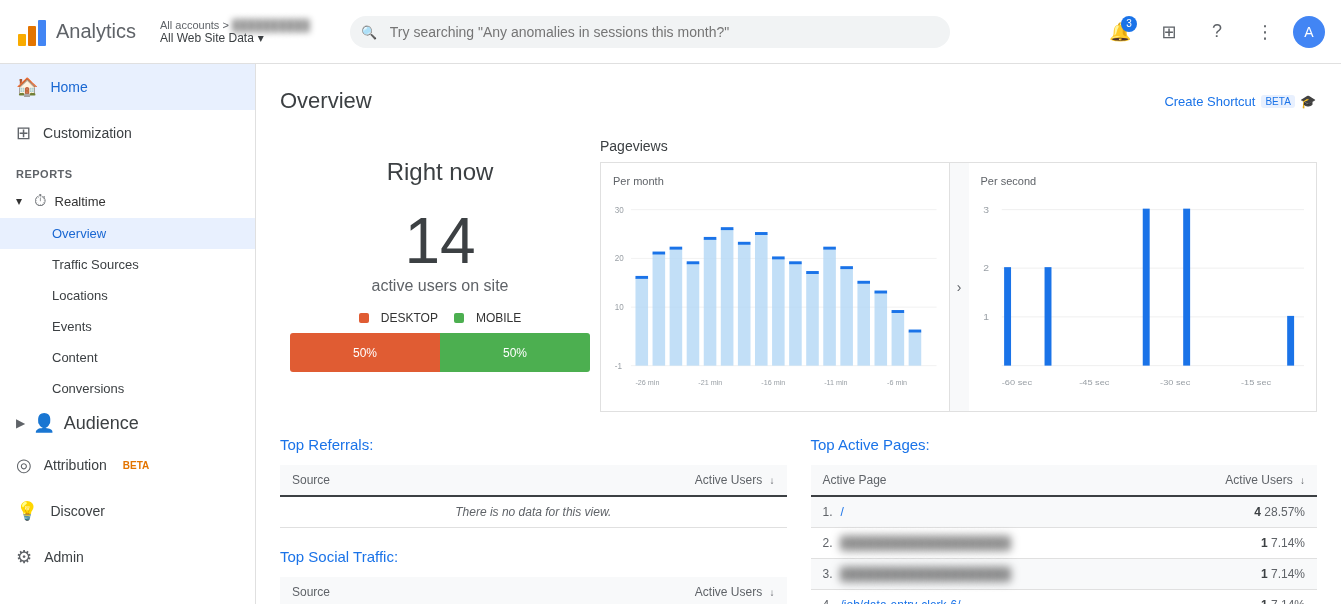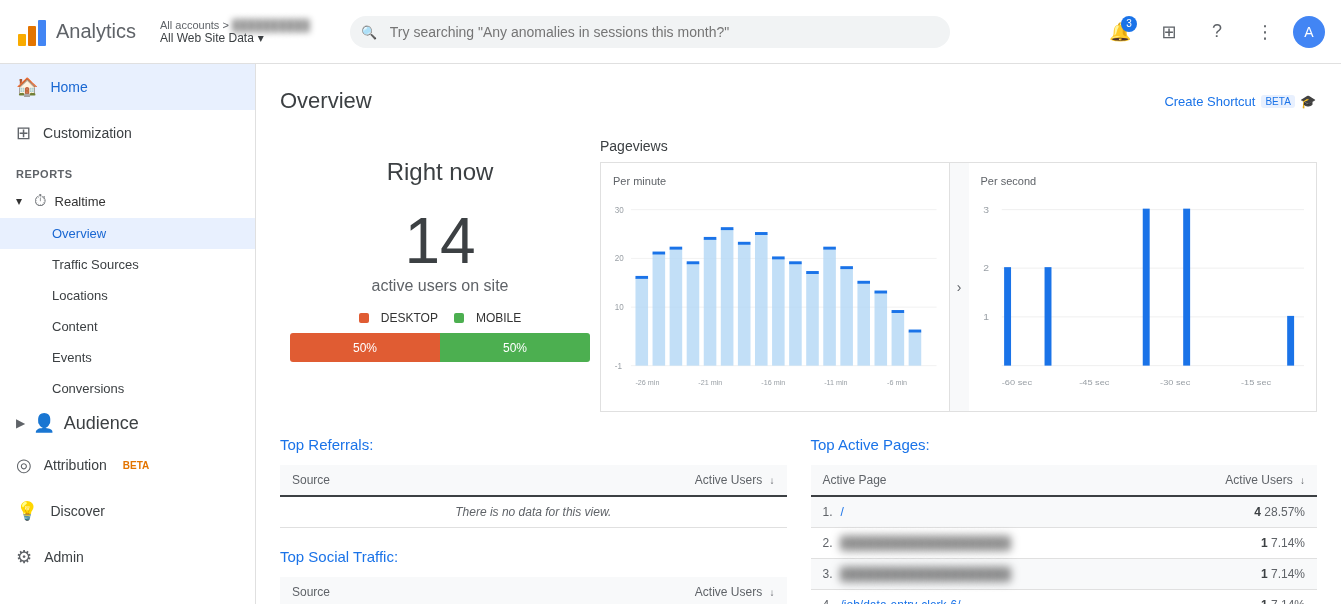--- a/index.html
+++ b/index.html
@@ -49,21 +49,21 @@
     .page-title { font-size: 22px; font-weight: 400; color: #3c4043; }
     .create-shortcut { display: flex; align-items: center; gap: 6px; font-size: 13px; color: #1a73e8; cursor: pointer; }
     .create-shortcut .beta-tag { font-size: 10px; background: #e8f0fe; color: #1a73e8; padding: 1px 4px; border-radius: 3px; }
     .right-now-box { display: flex; flex-direction: column; align-items: center; padding: 20px; }
     .right-now-label { font-size: 24px; color: #3c4043; font-weight: 300; margin-bottom: 23px; }
     .active-count { font-size: 64px; color: #3c4043; font-weight: 300; line-height: 1; }
     .active-label { font-size: 16px; color: #5f6368; margin-top: 4px; }
     .device-legend { display: flex; gap: 16px; margin-top: 16px; font-size: 12px; }
     .legend-item { display: flex; align-items: center; gap: 12px; }
     .legend-dot { width: 10px; height: 10px; border-radius: 2px; }
-    .device-bar { width: 300px; height: 29px; display: flex; margin-top: 8px; border-radius: 3px; overflow: hidden; }
+    .device-bar { width: 300px; height: 39px; display: flex; margin-top: 8px; border-radius: 3px; overflow: hidden; }
     .desktop-bar { background: #e05c33; flex: 1; display: flex; align-items: center; justify-content: center; color: #fff; font-size: 12px; font-weight: 500; }
     .mobile-bar { background: #4caf50; flex: 1; display: flex; align-items: center; justify-content: center; color: #fff; font-size: 12px; font-weight: 500; }
 
     .pageviews-section { padding: 0; }
     .pageviews-title { font-size: 14px; color: #3c4043; font-weight: 500; margin-bottom: 8px; }
     .charts-row { display: flex; gap: 0; height: 250px; border: 1px solid #e0e0e0; }
     .chart-panel { flex: 1; padding: 12px; position: relative; overflow: hidden; }
     .chart-label { font-size: 11px; color: #5f6368; margin-bottom: 8px; }
     .chart-divider { width: 20px; background: #f8f9fa; display: flex; align-items: center; justify-content: center; cursor: pointer; color: #5f6368; font-size: 14px; border-left: 1px solid #e0e0e0; flex-shrink: 0; }
 
@@ -154,24 +154,24 @@
     <div class="sidebar-sub-item active">
       <span>Overview</span>
     </div>
     <div class="sidebar-sub-item">
       <span>Traffic Sources</span>
     </div>
     <div class="sidebar-sub-item">
       <span>Locations</span>
     </div>
     <div class="sidebar-sub-item">
+      <span>Events</span>
+    </div>
+    <div class="sidebar-sub-item">
       <span>Content</span>
-    </div>
-    <div class="sidebar-sub-item">
-      <span>Events</span>
     </div>
     <div class="sidebar-sub-item">
       <span>Conversions</span>
     </div>
 
     <div class="sidebar-group">
       <span style="font-size:12px;color:#5f6368;">▶</span>
       <span class="icon">👤</span>
       <span class="sidebar-group-label">Audience</span>
     </div>
@@ -223,21 +223,21 @@
           <div class="desktop-bar">50%</div>
           <div class="mobile-bar">50%</div>
         </div>
       </div>
 
       <div class="pageviews-section">
         <div class="pageviews-title">Pageviews</div>
         <div class="charts-row">
 
           <div class="chart-panel">
-            <div class="chart-label">Per minute</div>
+            <div class="chart-label">Per month</div>
             <svg class="per-minute-svg" viewBox="0 0 360 200" preserveAspectRatio="none">
 
               <text x="2" y="18" font-size="9" fill="#9aa0a6">30</text>
               <text x="2" y="68" font-size="9" fill="#9aa0a6">20</text>
               <text x="2" y="118" font-size="9" fill="#9aa0a6">10</text>
               <text x="2" y="178" font-size="9" fill="#9aa0a6">-1</text>
 
               <line x1="20" y1="15" x2="360" y2="15" stroke="#e0e0e0" stroke-width="0.5"></line>
               <line x1="20" y1="65" x2="360" y2="65" stroke="#e0e0e0" stroke-width="0.5"></line>
               <line x1="20" y1="115" x2="360" y2="115" stroke="#e0e0e0" stroke-width="0.5"></line>

